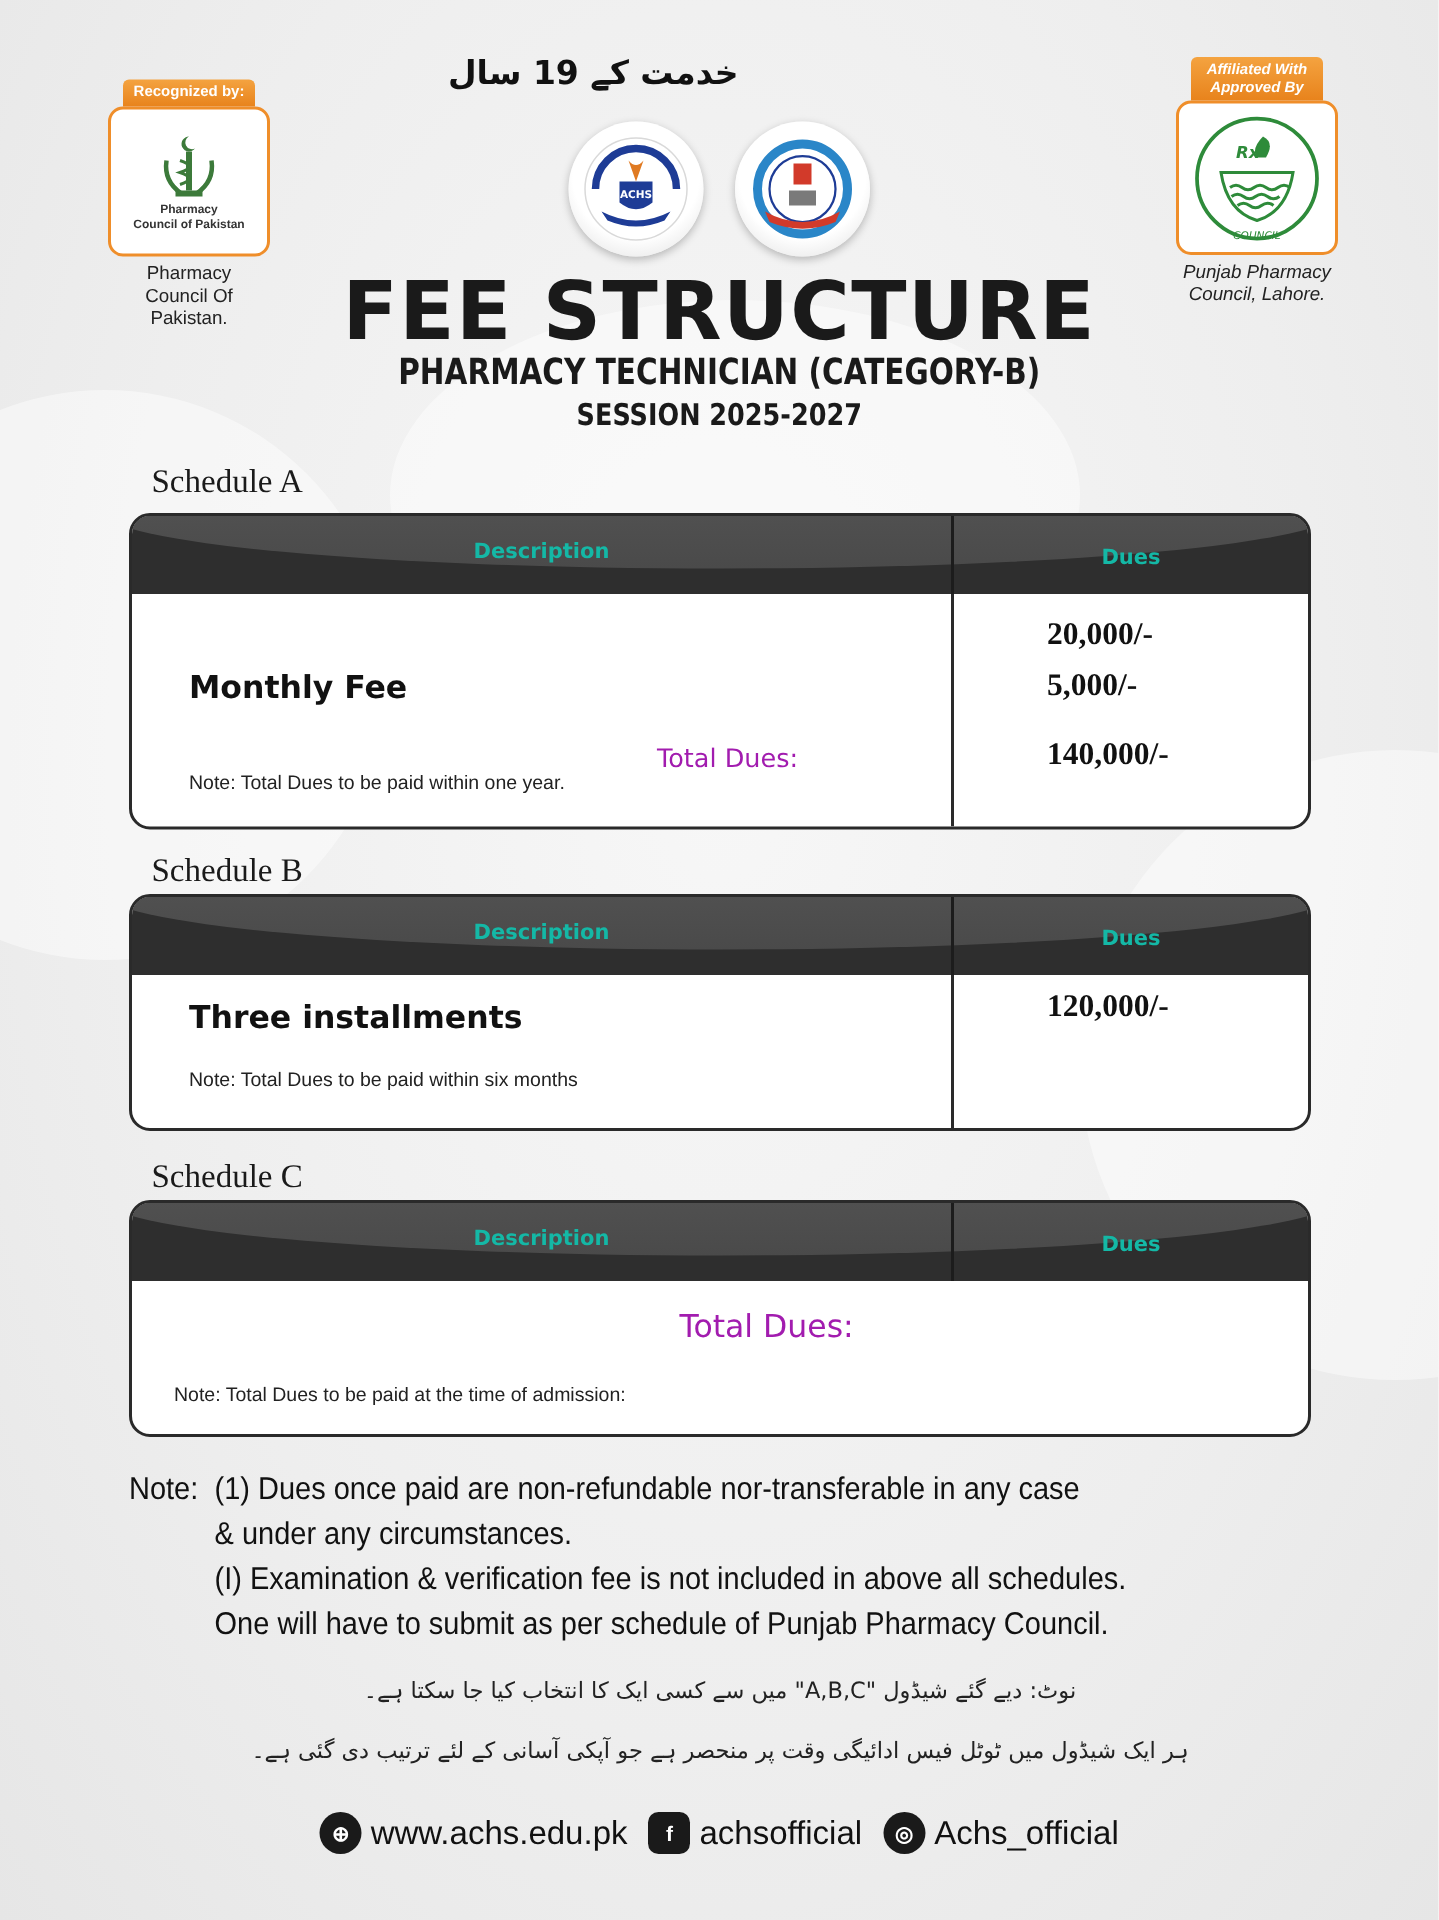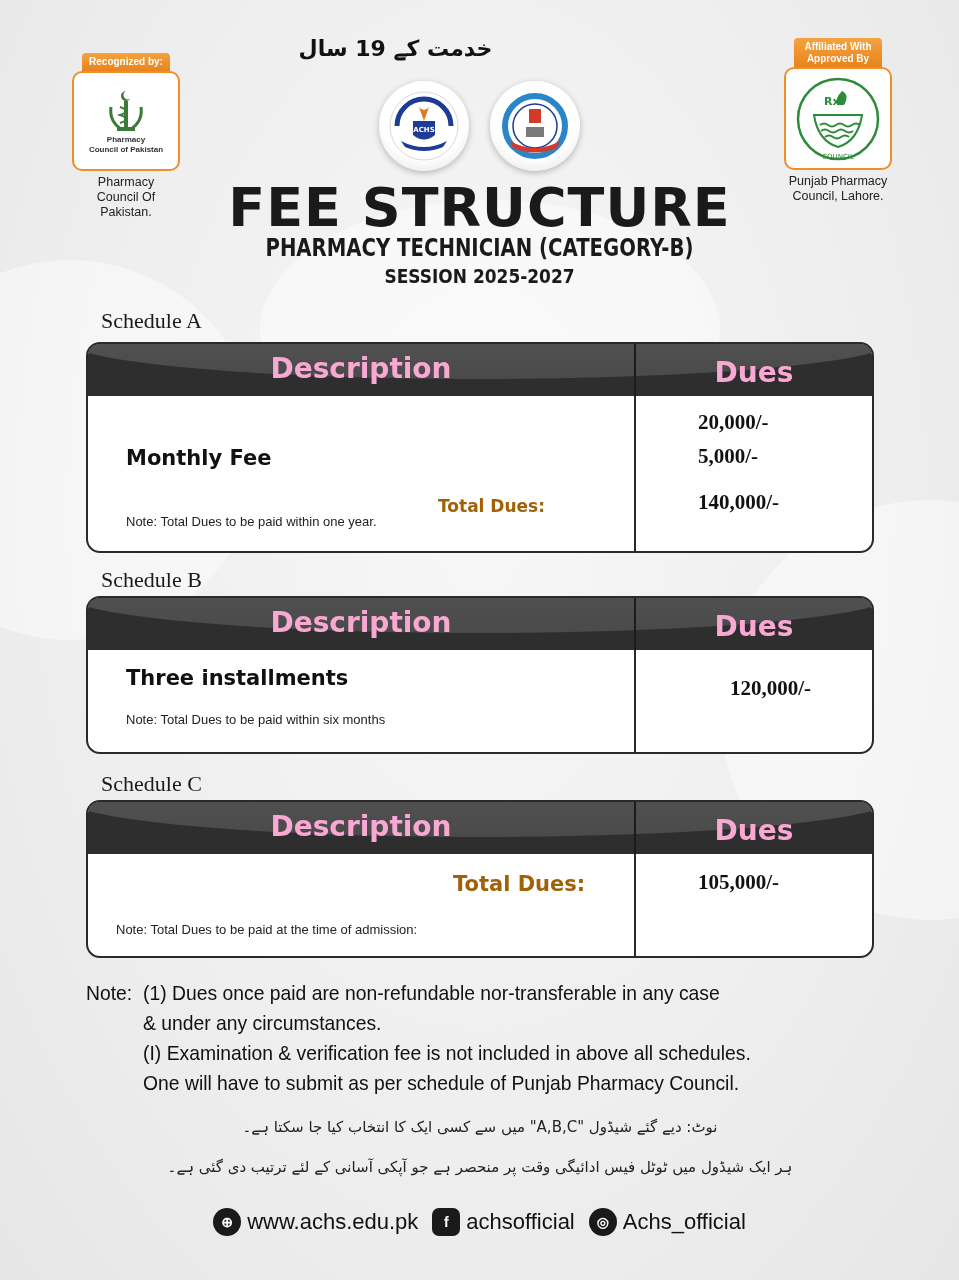--- a/index.html
+++ b/index.html
@@ -64,35 +64,35 @@
   .fee-table .head {
     height: 52px; display: flex; position: relative;
     background: #2e2e2e;
   }
   .fee-table .head::before {
     content: ""; position: absolute; left: -20px; right: -20px; top: -60px; height: 95px;
     border-radius: 0 0 50% 50% / 0 0 40% 40%;
     background: linear-gradient(#5a5a5a, #4a4a4a);
   }
   .head .hd-desc, .head .hd-dues {
-    position: relative; z-index: 1; color: #f9a8d4; font-weight: bold;
-    font-family: "DejaVu Sans", sans-serif; font-size: 28px;
+    position: relative; z-index: 1; color: #14b8a6; font-weight: bold;
+    font-family: "DejaVu Sans", sans-serif; font-size: 14px;
     display: flex; align-items: center; justify-content: center;
   }
   .head .hd-desc { width: 546px; padding-bottom: 4px; }
   .head .hd-dues { flex: 1; border-left: 2px solid #1c1c1c; padding-top: 4px; }
   .fee-table .body { display: flex; position: relative; }
   .body .col-desc { width: 546px; position: relative; }
   .body .col-dues { flex: 1; border-left: 2px solid #2a2a2a; position: relative; }
   .item {
     position: absolute; font-family: "DejaVu Sans", sans-serif; font-weight: bold; font-size: 21px; color: #111;
   }
   .note-small { position: absolute; font-size: 13px; color: #222; font-family: "Liberation Sans", sans-serif; }
   .amt { position: absolute; left: 62px; font-family: Liberation Serif, serif; font-weight: bold; font-size: 21px; color: #111; }
-  .total-lbl { position: absolute; font-family: "DejaVu Sans", sans-serif; font-weight: bold; color: #a16207; }
+  .total-lbl { position: absolute; font-family: "DejaVu Sans", sans-serif; font-weight: normal; color: #a21caf; }
 
   .notes { position: absolute; left: 86px; top: 978px; font-size: 21px; line-height: 30px; color: #111; transform-origin: left top; transform: scaleX(0.92); }
   .notes .row { display: flex; }
   .notes .lbl { width: 62px; }
   .notes .indent { padding-left: 62px; }
 
   .urdu-notes { position: absolute; left: 160px; width: 640px; text-align: center; direction: rtl; font-family: "DejaVu Sans", sans-serif; font-size: 15px; color: #222; }
 
   .socials { position: absolute; left: 0; top: 1208px; width: 959px; display: flex; justify-content: center; gap: 14px; align-items: center; }
   .social { display: flex; align-items: center; gap: 6px; font-size: 22px; color: #111; }
@@ -122,21 +122,21 @@
       <div>Pharmacy</div>
       <div>Council of Pakistan</div>
     </div>
   </div>
   <div class="caption">
     <div>Pharmacy</div>
     <div>Council Of Pakistan.</div>
   </div>
 </div>
 
-<div class="badge" style="left:784px;top:38px;">
+<div class="badge" style="left:784px;top:38px;font-style:italic;">
   <div class="tab" style="padding:3px 2px 2px;">
     <div>Affiliated With</div>
     <div>Approved By</div>
   </div>
   <div class="box" style="height:103px;">
     <svg width="88" height="88" viewBox="0 0 88 88">
       <circle cx="44" cy="44" r="40" fill="none" stroke="#2e8b3a" stroke-width="2.5"></circle>
       <path d="M20 40 H68 Q64 66 44 72 Q24 66 20 40z" fill="none" stroke="#2e8b3a" stroke-width="2"></path>
       <path d="M26 50 q4 -3 8 0 t8 0 t8 0 t8 0 t8 0 M27 56 q4 -3 8 0 t8 0 t8 0 t8 0 M31 62 q4 -3 8 0 t8 0 t8 0" stroke="#2e8b3a" stroke-width="2" fill="none"></path>
       <text x="30" y="30" font-size="11" font-weight="bold" fill="#2e8b3a" font-family="DejaVu Sans, sans-serif">Rx</text>
@@ -201,39 +201,36 @@
   <div class="head">
     <div class="hd-desc">Description</div>
     <div class="hd-dues">Dues</div>
   </div>
   <div class="body" style="height:102px;">
     <div class="col-desc">
       <div class="item" style="left:38px;top:16px;">Three installments</div>
       <div class="note-small" style="left:38px;top:62px;">Note: Total Dues to be paid within six months</div>
     </div>
     <div class="col-dues">
-      <div class="amt" style="top:26px;margin-left:32px;">120,000/-</div>
+      <div class="amt" style="top:8px;">120,000/-</div>
     </div>
   </div>
 </div>
 
 <div class="sched-label" style="top:771px;">Schedule C</div>
 <div class="fee-table" style="top:800px;height:158px;">
   <div class="head">
     <div class="hd-desc">Description</div>
     <div class="hd-dues">Dues</div>
   </div>
   <div class="body" style="height:102px;">
     <div class="col-desc">
       <div class="total-lbl" style="left:365px;top:18px;font-size:21px;">Total Dues:</div>
       <div class="note-small" style="left:28px;top:68px;">Note: Total Dues to be paid at the time of admission:</div>
     </div>
-    <div class="col-dues">
-      <div class="amt" style="top:16px;">105,000/-</div>
-    </div>
   </div>
 </div>
 
 <div class="notes">
   <div class="row">
     <span class="lbl">Note:</span>
     <span>(1) Dues once paid are non-refundable nor-transferable in any case</span>
   </div>
   <div class="indent">&amp; under any circumstances.</div>
   <div class="indent">(I) Examination &amp; verification fee is not included in above all schedules.</div>

